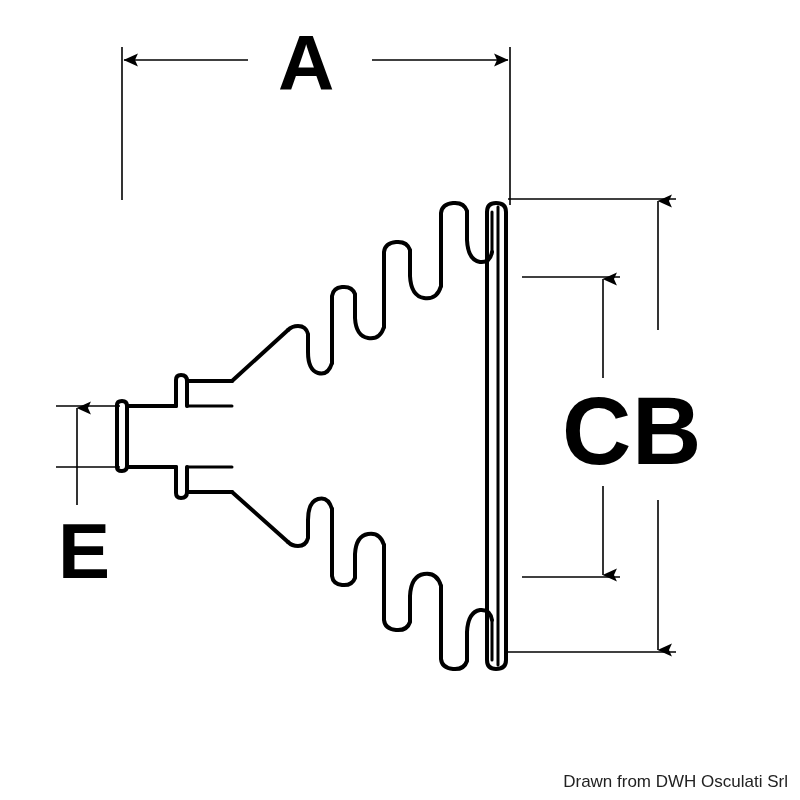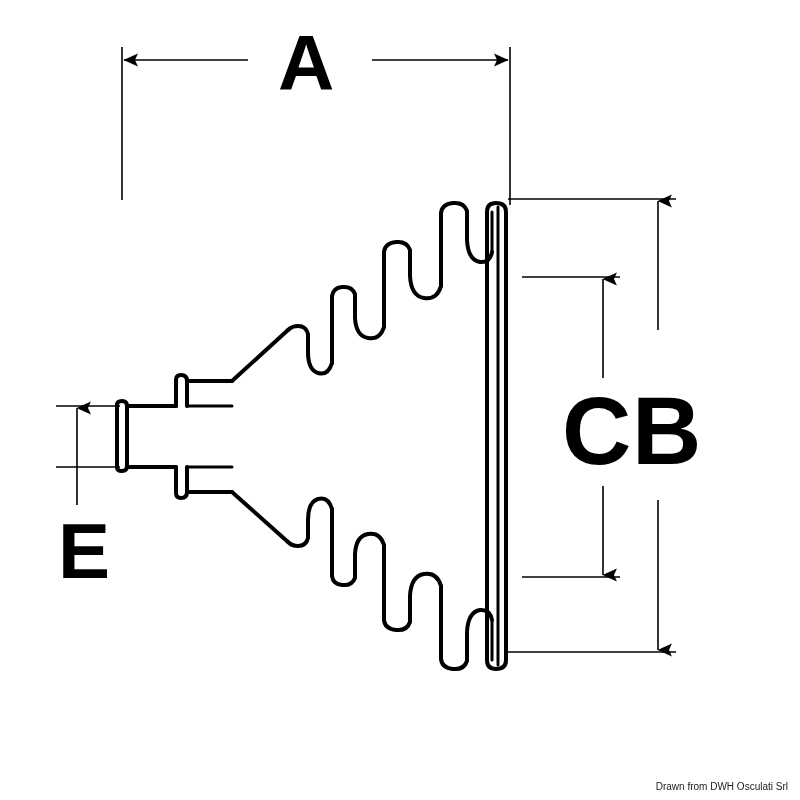--- a/index.html
+++ b/index.html
@@ -53,21 +53,21 @@
   #label-E {
     left: 58px;
     top: 512px;
     font-size: 78px;
   }
   #attribution {
     position: absolute;
     right: 12px;
     bottom: 8px;
     font-family: "Liberation Sans", sans-serif;
-    font-size: 10px;
+    font-size: 17px;
     color: #222222;
     white-space: pre;
     user-select: none;
     margin-top: 40px;
   }
 </style>
 </head>
 <body>
 
 <div id="stage">

